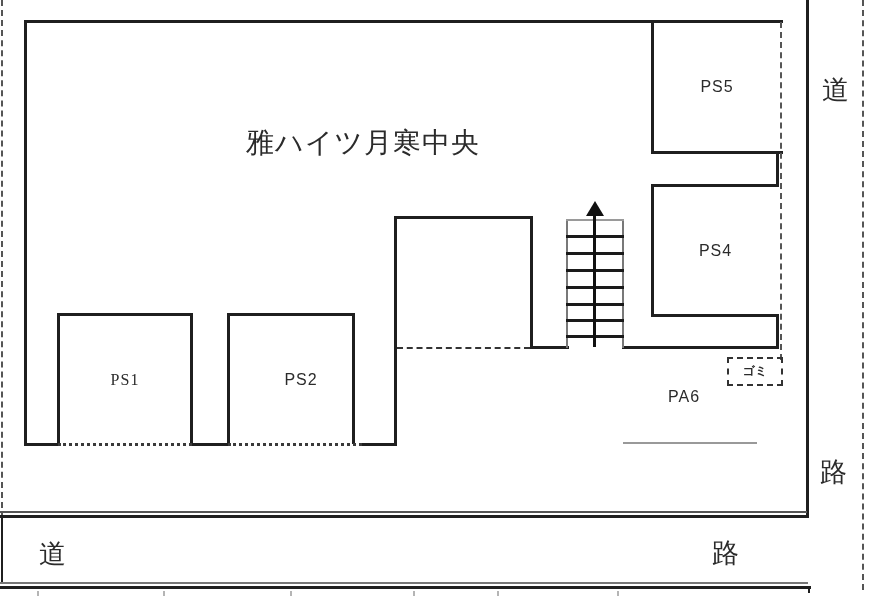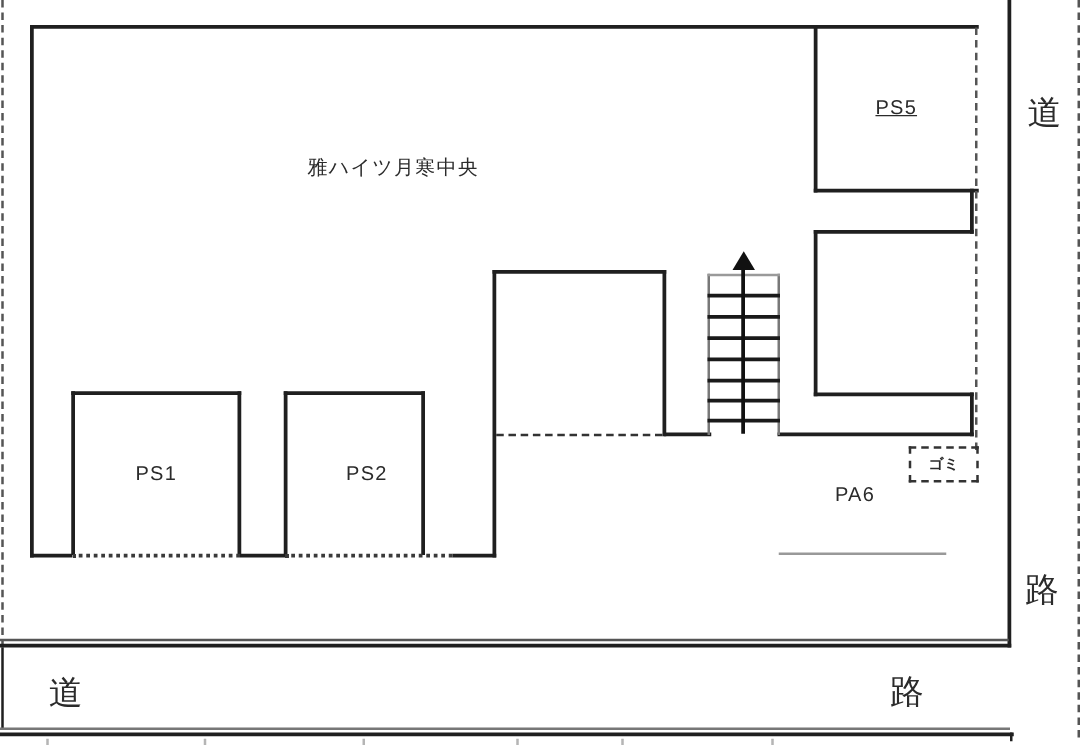--- a/index.html
+++ b/index.html
@@ -29,32 +29,33 @@
 
 <div id="plan">
 
   <div class="dashv" style="left:1px;top:0;height:518px;"></div>
   <div class="ln" style="left:1px;top:518px;width:2px;height:66px;"></div>
   <div class="dashv" style="left:862px;top:0;height:590px;"></div>
 
   <div class="ln" style="left:24px;top:20px;width:759px;height:3px;"></div>
   <div class="ln" style="left:24px;top:20px;width:3px;height:426px;"></div>
 
-  <div class="jp" style="left:246px;top:124px;font-size:16px;letter-spacing:1px;">雅ハイツ月寒中央</div>
+  <div class="jp" style="left:246px;top:124px;font-size:28px;letter-spacing:1px;">雅ハイツ月寒中央</div>
 
   <div class="ln" style="left:651px;top:20px;width:3px;height:134px;"></div>
   <div class="ln" style="left:651px;top:151px;width:132px;height:3px;"></div>
-  <div class="jp pslabel" style="left:651px;top:20px;width:132px;height:133px;display:flex;align-items:center;justify-content:center;position:absolute;text-decoration:underline;">PS5</div>
+  <div class="jp pslabel" style="left:651px;top:20px;width:132px;height:133px;display:flex;align-items:center;justify-content:center;position:absolute;">PS5</div>
 
   <div class="ln" style="left:776px;top:151px;width:3px;height:36px;"></div>
 
   <div class="ln" style="left:651px;top:184px;width:128px;height:3px;"></div>
   <div class="ln" style="left:651px;top:184px;width:3px;height:133px;"></div>
   <div class="ln" style="left:651px;top:314px;width:128px;height:3px;"></div>
   <div class="ln" style="left:776px;top:314px;width:3px;height:35px;"></div>
+  <div class="jp pslabel" style="left:651px;top:184px;width:129px;height:133px;display:flex;align-items:center;justify-content:center;position:absolute;">PS4</div>
 
   <div class="dashv" style="left:780px;top:22px;height:338px;"></div>
 
   <div class="ln" style="left:394px;top:216px;width:139px;height:3px;"></div>
   <div class="ln" style="left:530px;top:216px;width:3px;height:133px;"></div>
   <div class="dashh" style="left:397px;top:347px;width:133px;"></div>
   <div class="ln" style="left:394px;top:216px;width:3px;height:230px;"></div>
 
   <div class="ln" style="left:531px;top:346px;width:38px;height:3px;"></div>
   <div class="ln" style="left:622px;top:346px;width:157px;height:3px;"></div>
@@ -67,24 +68,24 @@
     <div class="stair-rung" style="top:33px;"></div>
     <div class="stair-rung" style="top:50px;"></div>
     <div class="stair-rung" style="top:67px;"></div>
     <div class="stair-rung" style="top:84px;"></div>
     <div class="stair-rung" style="top:100px;"></div>
     <div class="stair-rung" style="top:116px;"></div>
   </div>
   <div class="ln" style="left:593px;top:214px;width:3px;height:133px;background:#111;"></div>
   <div class="arrow-head" style="left:586px;top:201px;"></div>
 
-  <div class="box" style="left:57px;top:313px;width:136px;height:131px;">
+  <div class="box" style="left:57px;top:313px;width:136px;height:131px;font-family:Liberation Serif, serif;">
     <span class="pslabel">PS1</span>
   </div>
-  <div class="box" style="left:227px;top:313px;width:113px;height:131px;padding-left:20px;">
+  <div class="box" style="left:227px;top:313px;width:128px;height:131px;padding-left:20px;">
     <span class="pslabel">PS2</span>
   </div>
 
   <div class="ln" style="left:24px;top:443px;width:34px;height:3px;"></div>
   <div class="dotth" style="left:58px;top:443px;width:134px;"></div>
   <div class="ln" style="left:192px;top:443px;width:36px;height:3px;"></div>
   <div class="dotth" style="left:228px;top:443px;width:134px;"></div>
   <div class="ln" style="left:362px;top:443px;width:35px;height:3px;"></div>
 
   <div class="gomi" style="left:727px;top:357px;width:56px;height:29px;font-weight:bold;">

